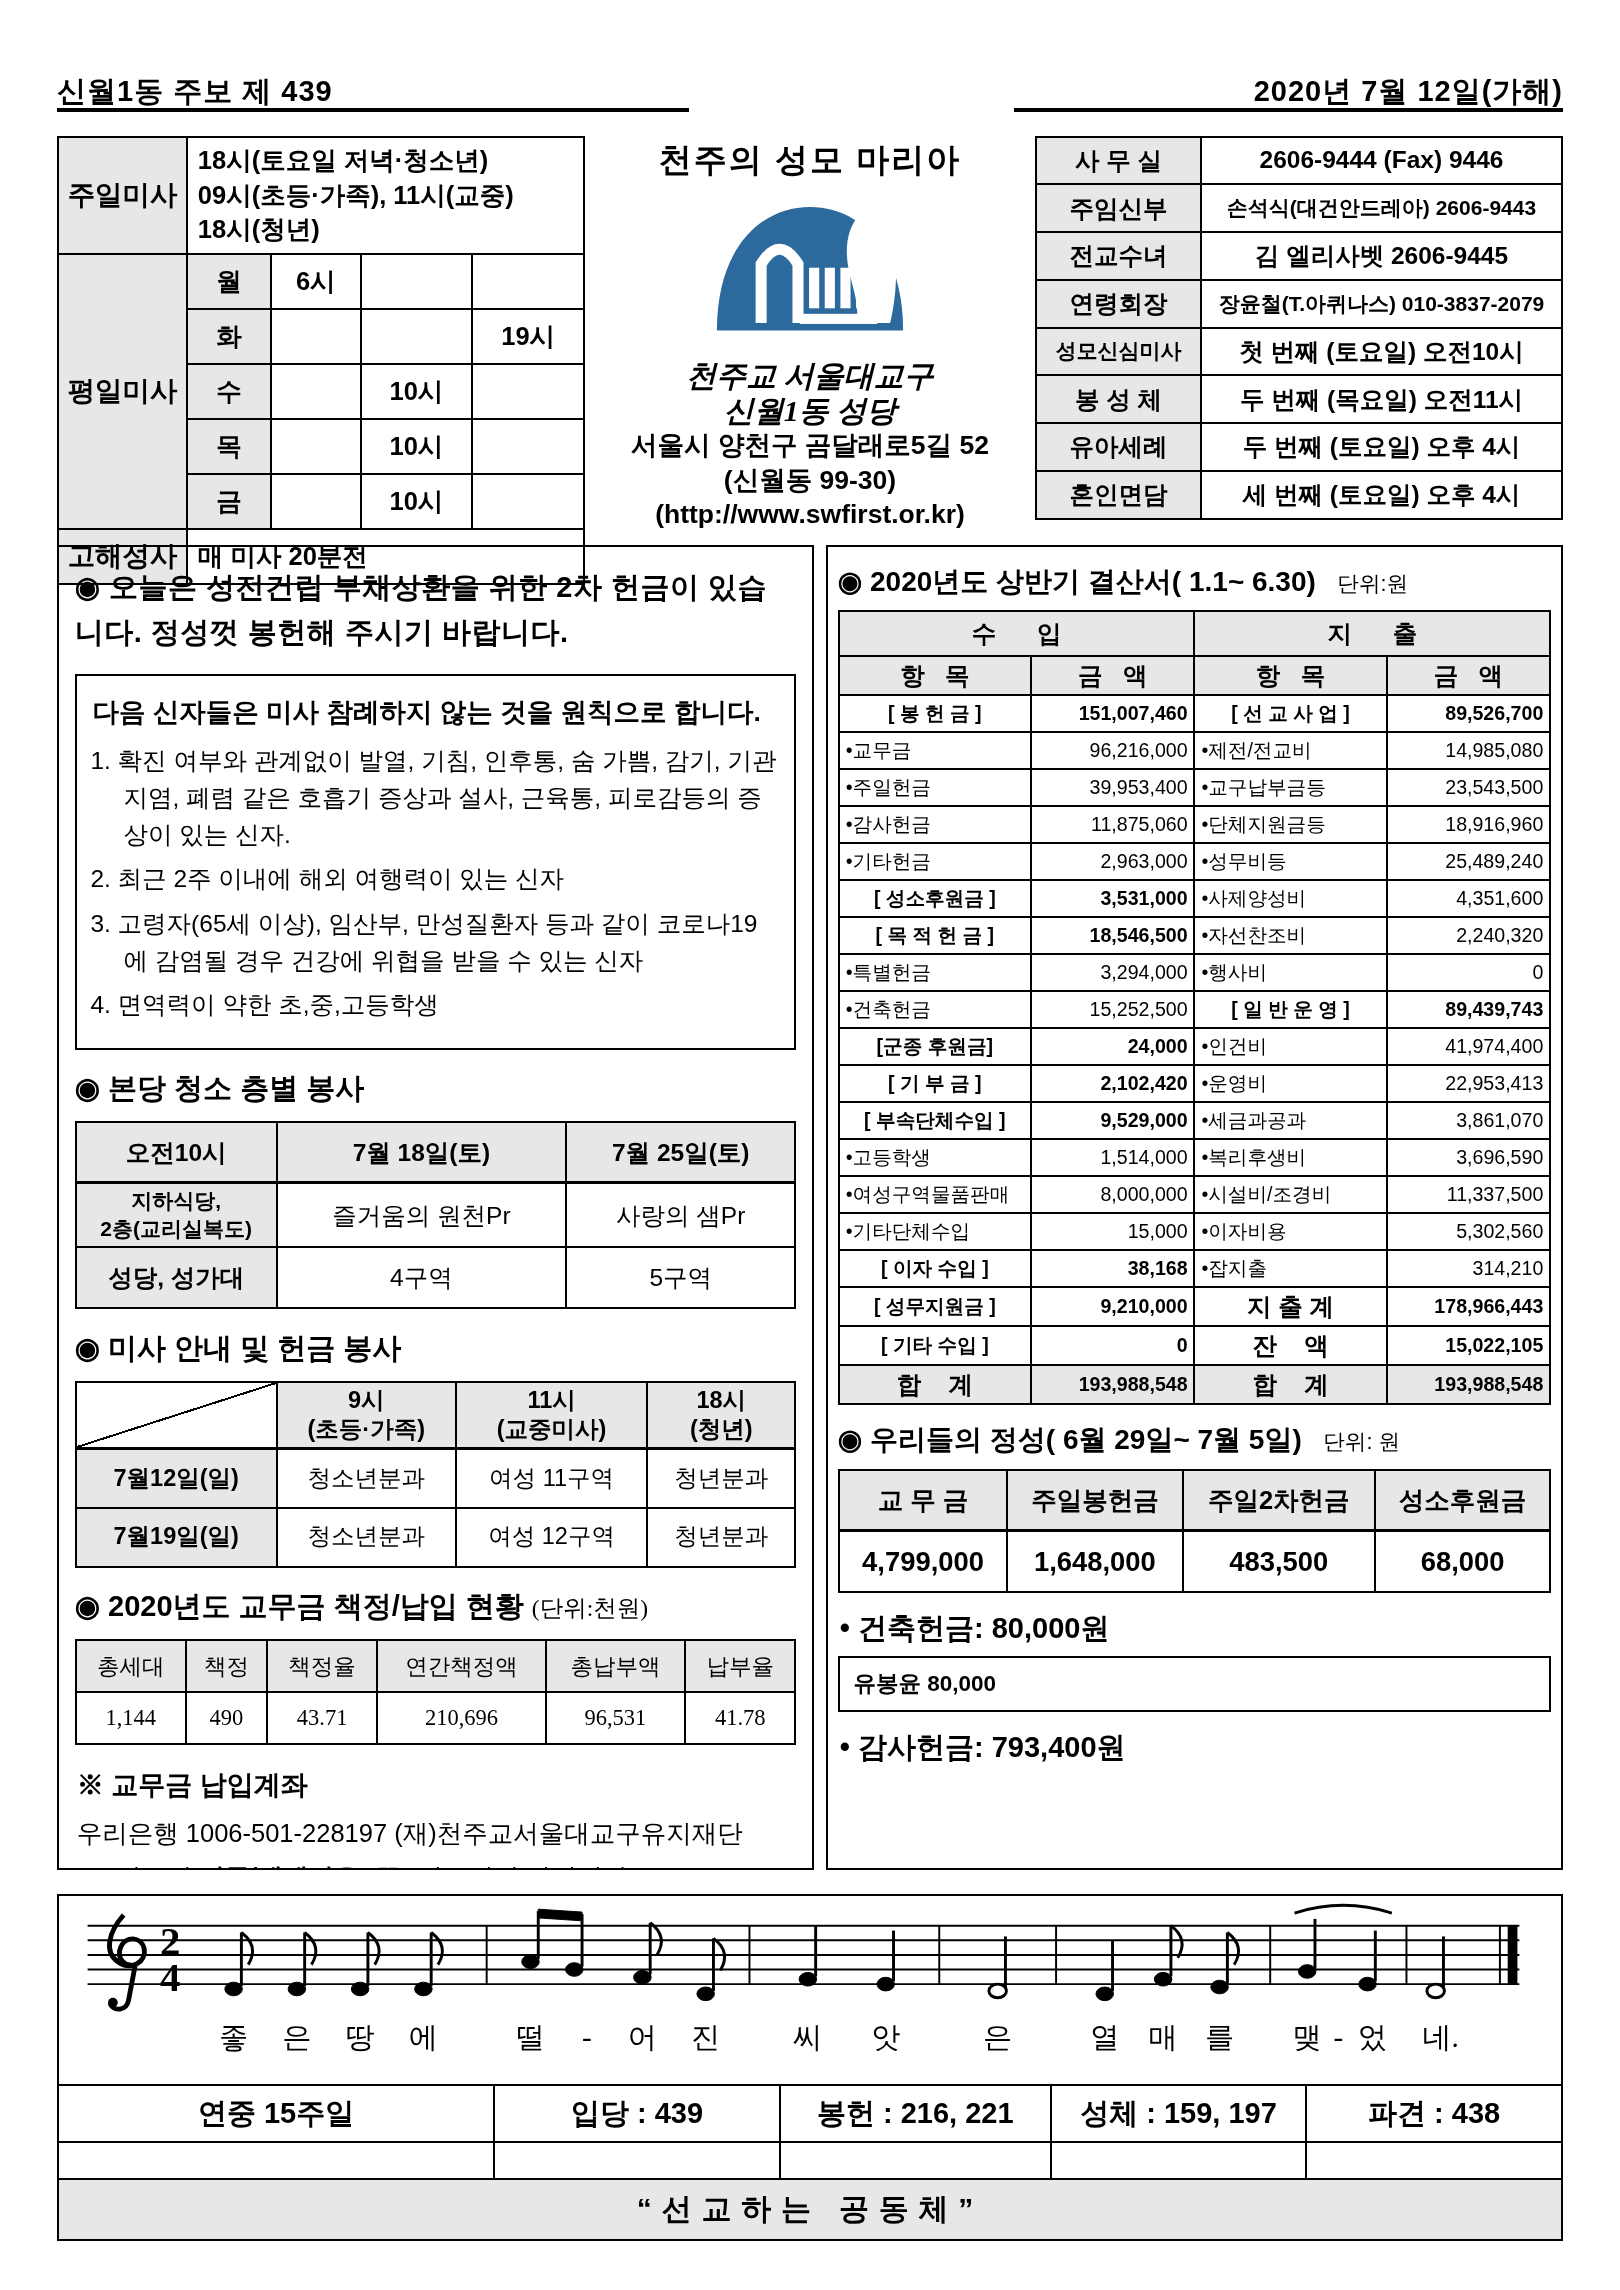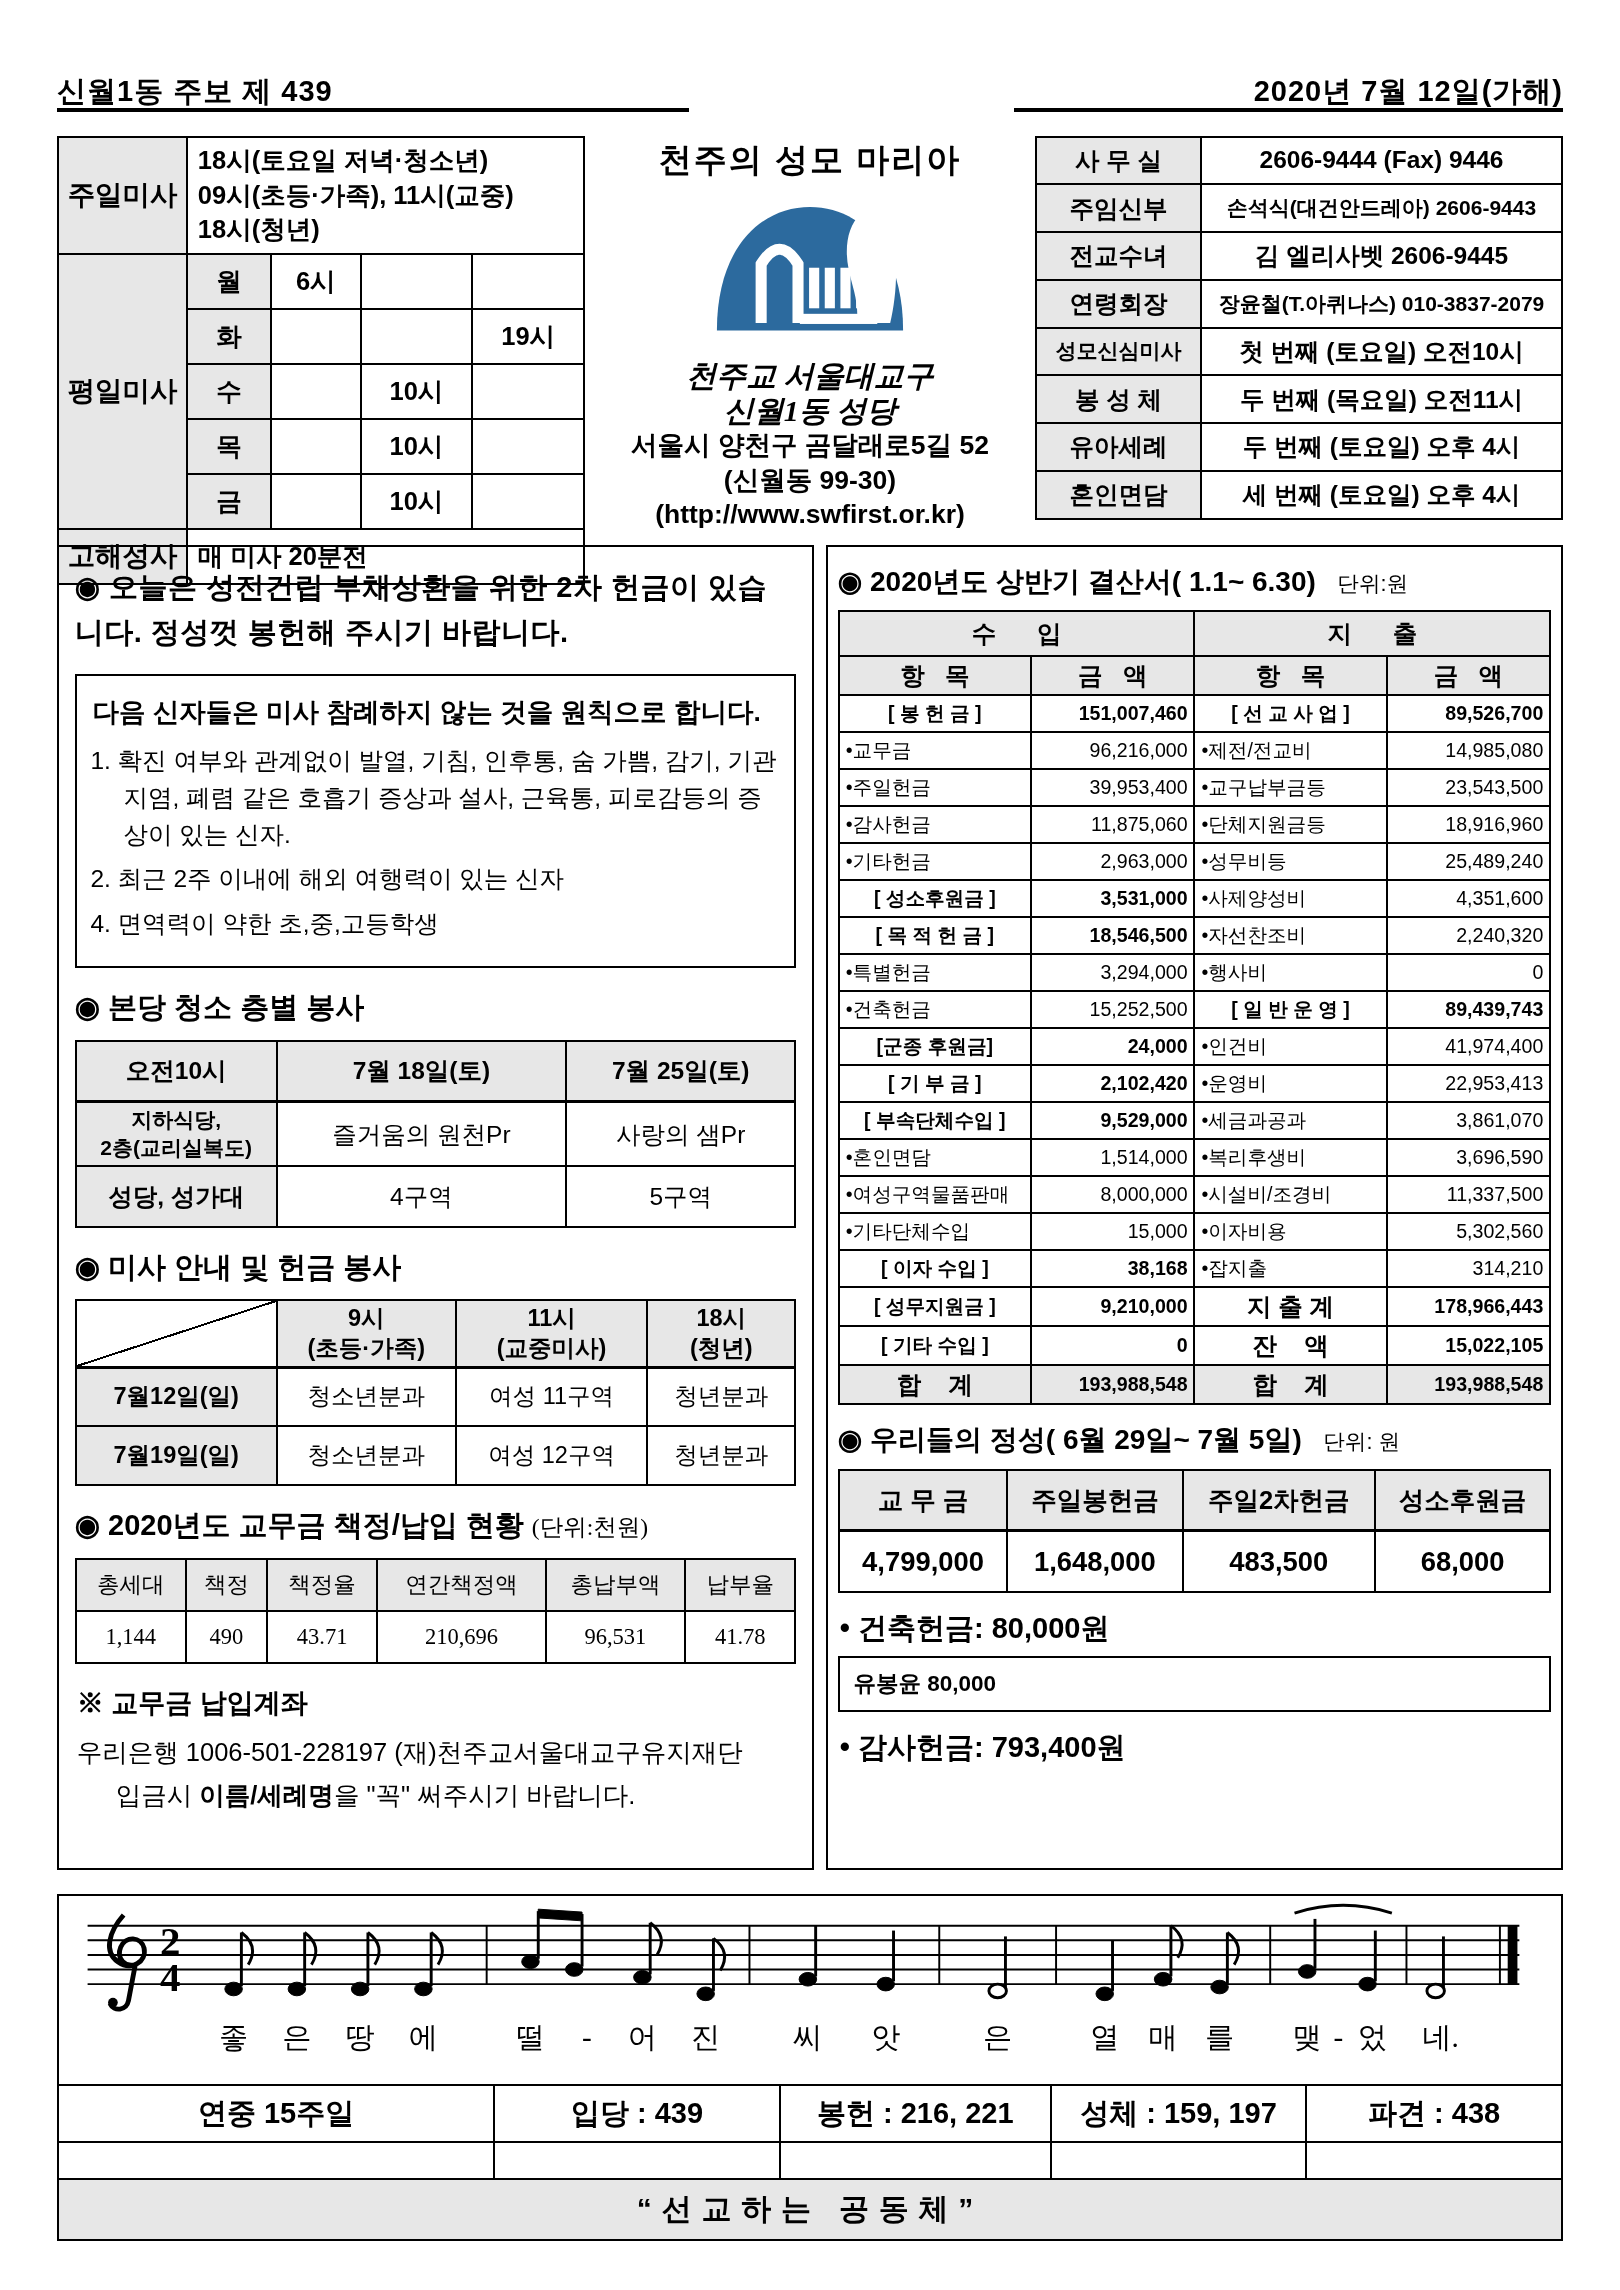--- a/index.html
+++ b/index.html
@@ -199,20 +199,21 @@
 
   <div class="cols">
 
     <div class="colL">
       <div class="notice">◉  오늘은 성전건립 부채상환을 위한 2차 헌금이 있습니다. 정성껏 봉헌해 주시기 바랍니다.</div>
 
       <div class="rulesbox">
         <div class="rh">다음 신자들은 미사 참례하지 않는 것을 원칙으로 합니다.</div>
         <div class="rule">1.  확진 여부와 관계없이 발열, 기침, 인후통, 숨 가쁨, 감기, 기관지염, 폐렴 같은 호흡기 증상과 설사, 근육통, 피로감등의 증상이 있는 신자.</div>
         <div class="rule">2.  최근 2주 이내에 해외 여행력이 있는 신자</div>
+        <div class="rule">3.  고령자(65세 이상), 임산부, 만성질환자 등과 같이 코로나19에 감염될 경우 건강에 위협을 받을 수 있는 신자</div>
         <div class="rule">4.  면역력이 약한 초,중,고등학생</div>
       </div>
 
       <div class="sech">◉  본당 청소 층별 봉사</div>
       <table class="clean">
         <tbody>
             <tr>
               <td class="g c b thb">오전10시</td>
               <td class="g c b thb">7월 18일(토)</td>
               <td class="g c b thb">7월 25일(토)</td>
@@ -377,21 +378,21 @@
               <td class="l">•운영비</td>
               <td class="r">22,953,413</td>
             </tr>
             <tr>
               <td class="b c">[ 부속단체수입 ]</td>
               <td class="b r">9,529,000</td>
               <td class="l">•세금과공과</td>
               <td class="r">3,861,070</td>
             </tr>
             <tr>
-              <td class="l">•혼인면담</td>
+              <td class="l">•고등학생</td>
               <td class="r">1,514,000</td>
               <td class="l">•복리후생비</td>
               <td class="r">3,696,590</td>
             </tr>
             <tr>
               <td class="l">•여성구역물품판매</td>
               <td class="r">8,000,000</td>
               <td class="l">•시설비/조경비</td>
               <td class="r">11,337,500</td>
             </tr>

